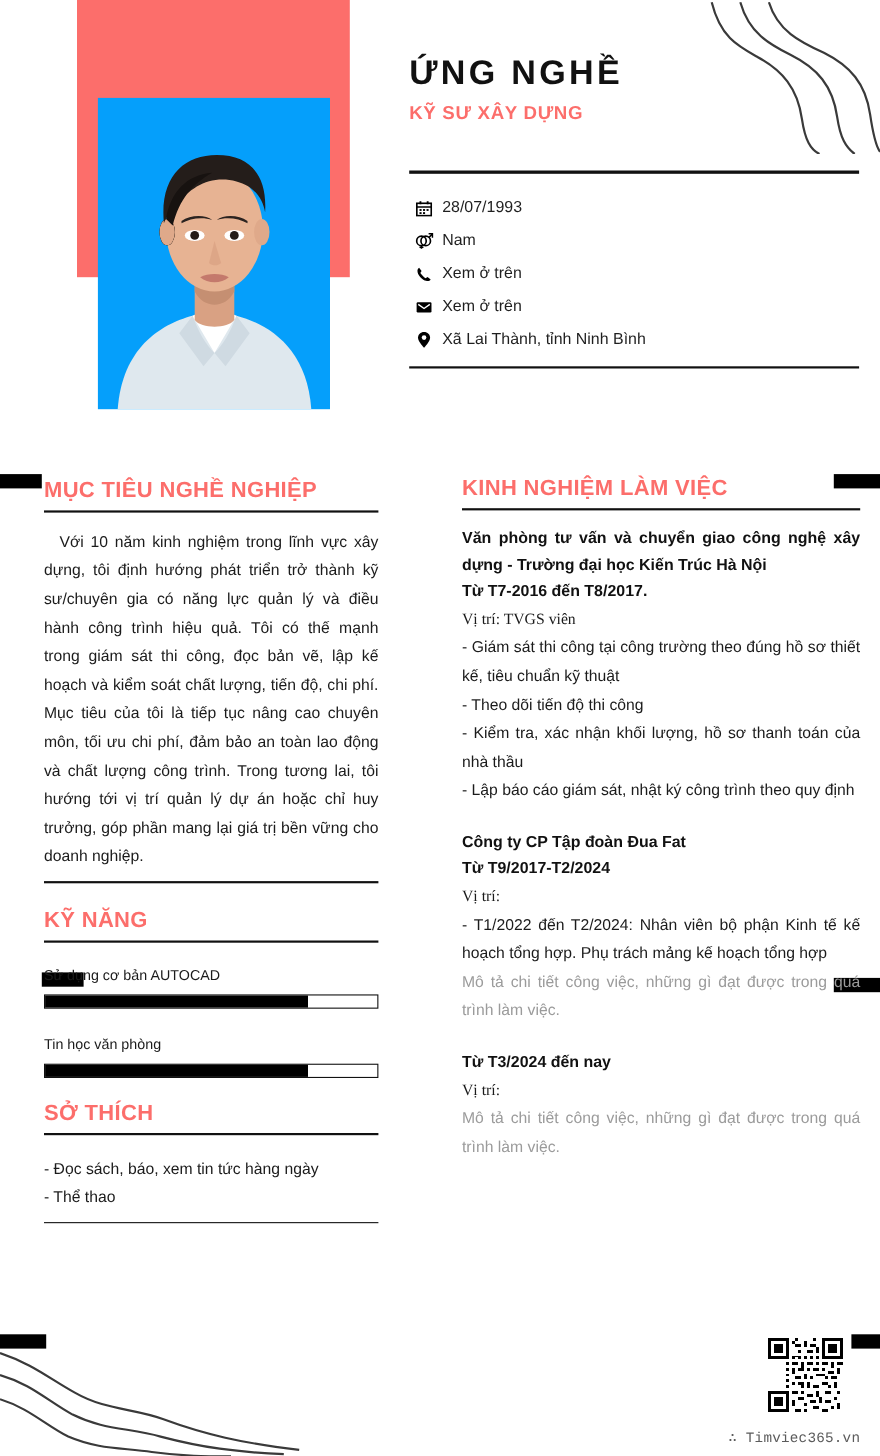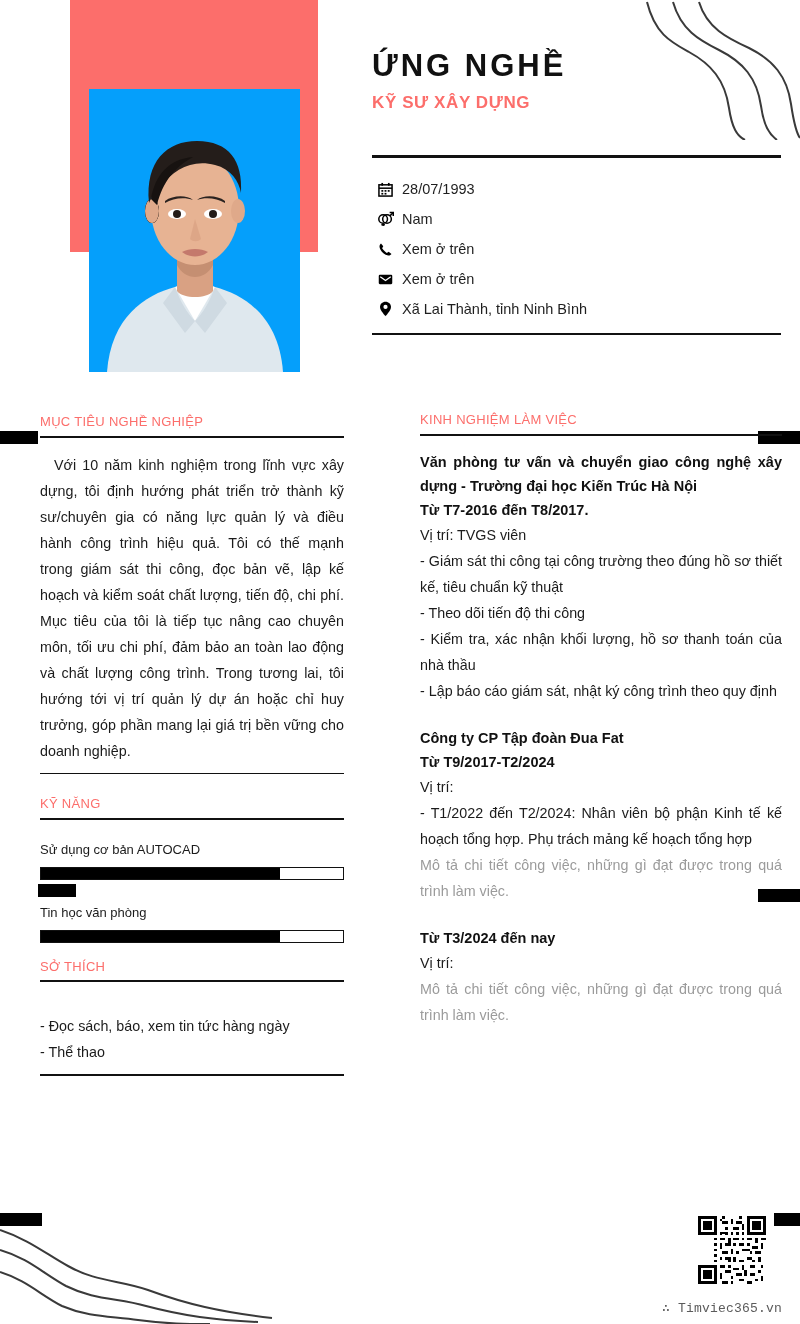--- a/index.html
+++ b/index.html
@@ -51,47 +51,48 @@
   }
   .contact-row .ci svg { display:block; }
   .contact-row .ctext { font-size:14.5px; color:#1f1f1f; padding-left:4px; }
   .contact-rule { position:absolute; left:372px; top:333px; width:409px; height:2px; background:#111; }
 
   
   .col-left  { position:absolute; left:40px;  top:414px; width:304px; }
   .col-right { position:absolute; left:420px; top:412px; width:362px; }
 
   .sec-title {
-    font-size:13px; font-weight:normal; color:#fc6e6b; letter-spacing:0.3px;
+    font-size:20px; font-weight:bold; color:#fc6e6b; letter-spacing:0.3px;
     line-height:1.2;
+    margin-top:20px;
   }
   .sec-rule { height:2px; background:#111; margin-top:6px; }
 
   .objective {
     font-size:14.3px; line-height:26px; text-align:justify; color:#1b1b1b;
     margin-top:14px; text-indent:14px;
   }
   .rule-bottom { height:1.6px; background:#111; margin-top:9px; }
 
   
   .skills { margin-top:22px; }
   .skill { margin-bottom:9px; }
   .skill-name { font-size:13px; color:#1b1b1b; margin-bottom:10px; }
   .bar { height:13px; border:1.4px solid #111; background:#fff; }
   .bar-fill { height:100%; background:#000; }
 
   
-  .hobby-list { margin-top:31px; }
+  .hobby-list { margin-top:18px; }
   .hobby { font-size:14.3px; line-height:26px; color:#1b1b1b; }
 
   
   .job { margin-bottom:4px; }
   .job-head { font-size:14.5px; font-weight:bold; line-height:24px; color:#111; text-align:justify; }
   .job-dates { font-size:14.5px; font-weight:bold; line-height:24px; color:#111; }
-  .job-pos { font-size:14.3px; line-height:26px; color:#1b1b1b; }
+  .job-pos { font-size:14.3px; line-height:26px; color:#1b1b1b;font-family:Liberation Serif, serif; }
   .job-line { font-size:14.3px; line-height:26px; color:#1b1b1b; text-align:justify; }
   .placeholder { font-size:14.3px; line-height:26px; color:#9b9b9b; text-align:justify; }
   .job-gap { height:18px; }
 
   
   .qr { position:absolute; left:694px; top:1216px; width:76px; height:68px; }
   .qr svg { display:block; }
   .brand {
     position:absolute; right:18px; top:1300px;
     font-family:"Liberation Mono", monospace; font-size:13px; color:#5b5b5b;

